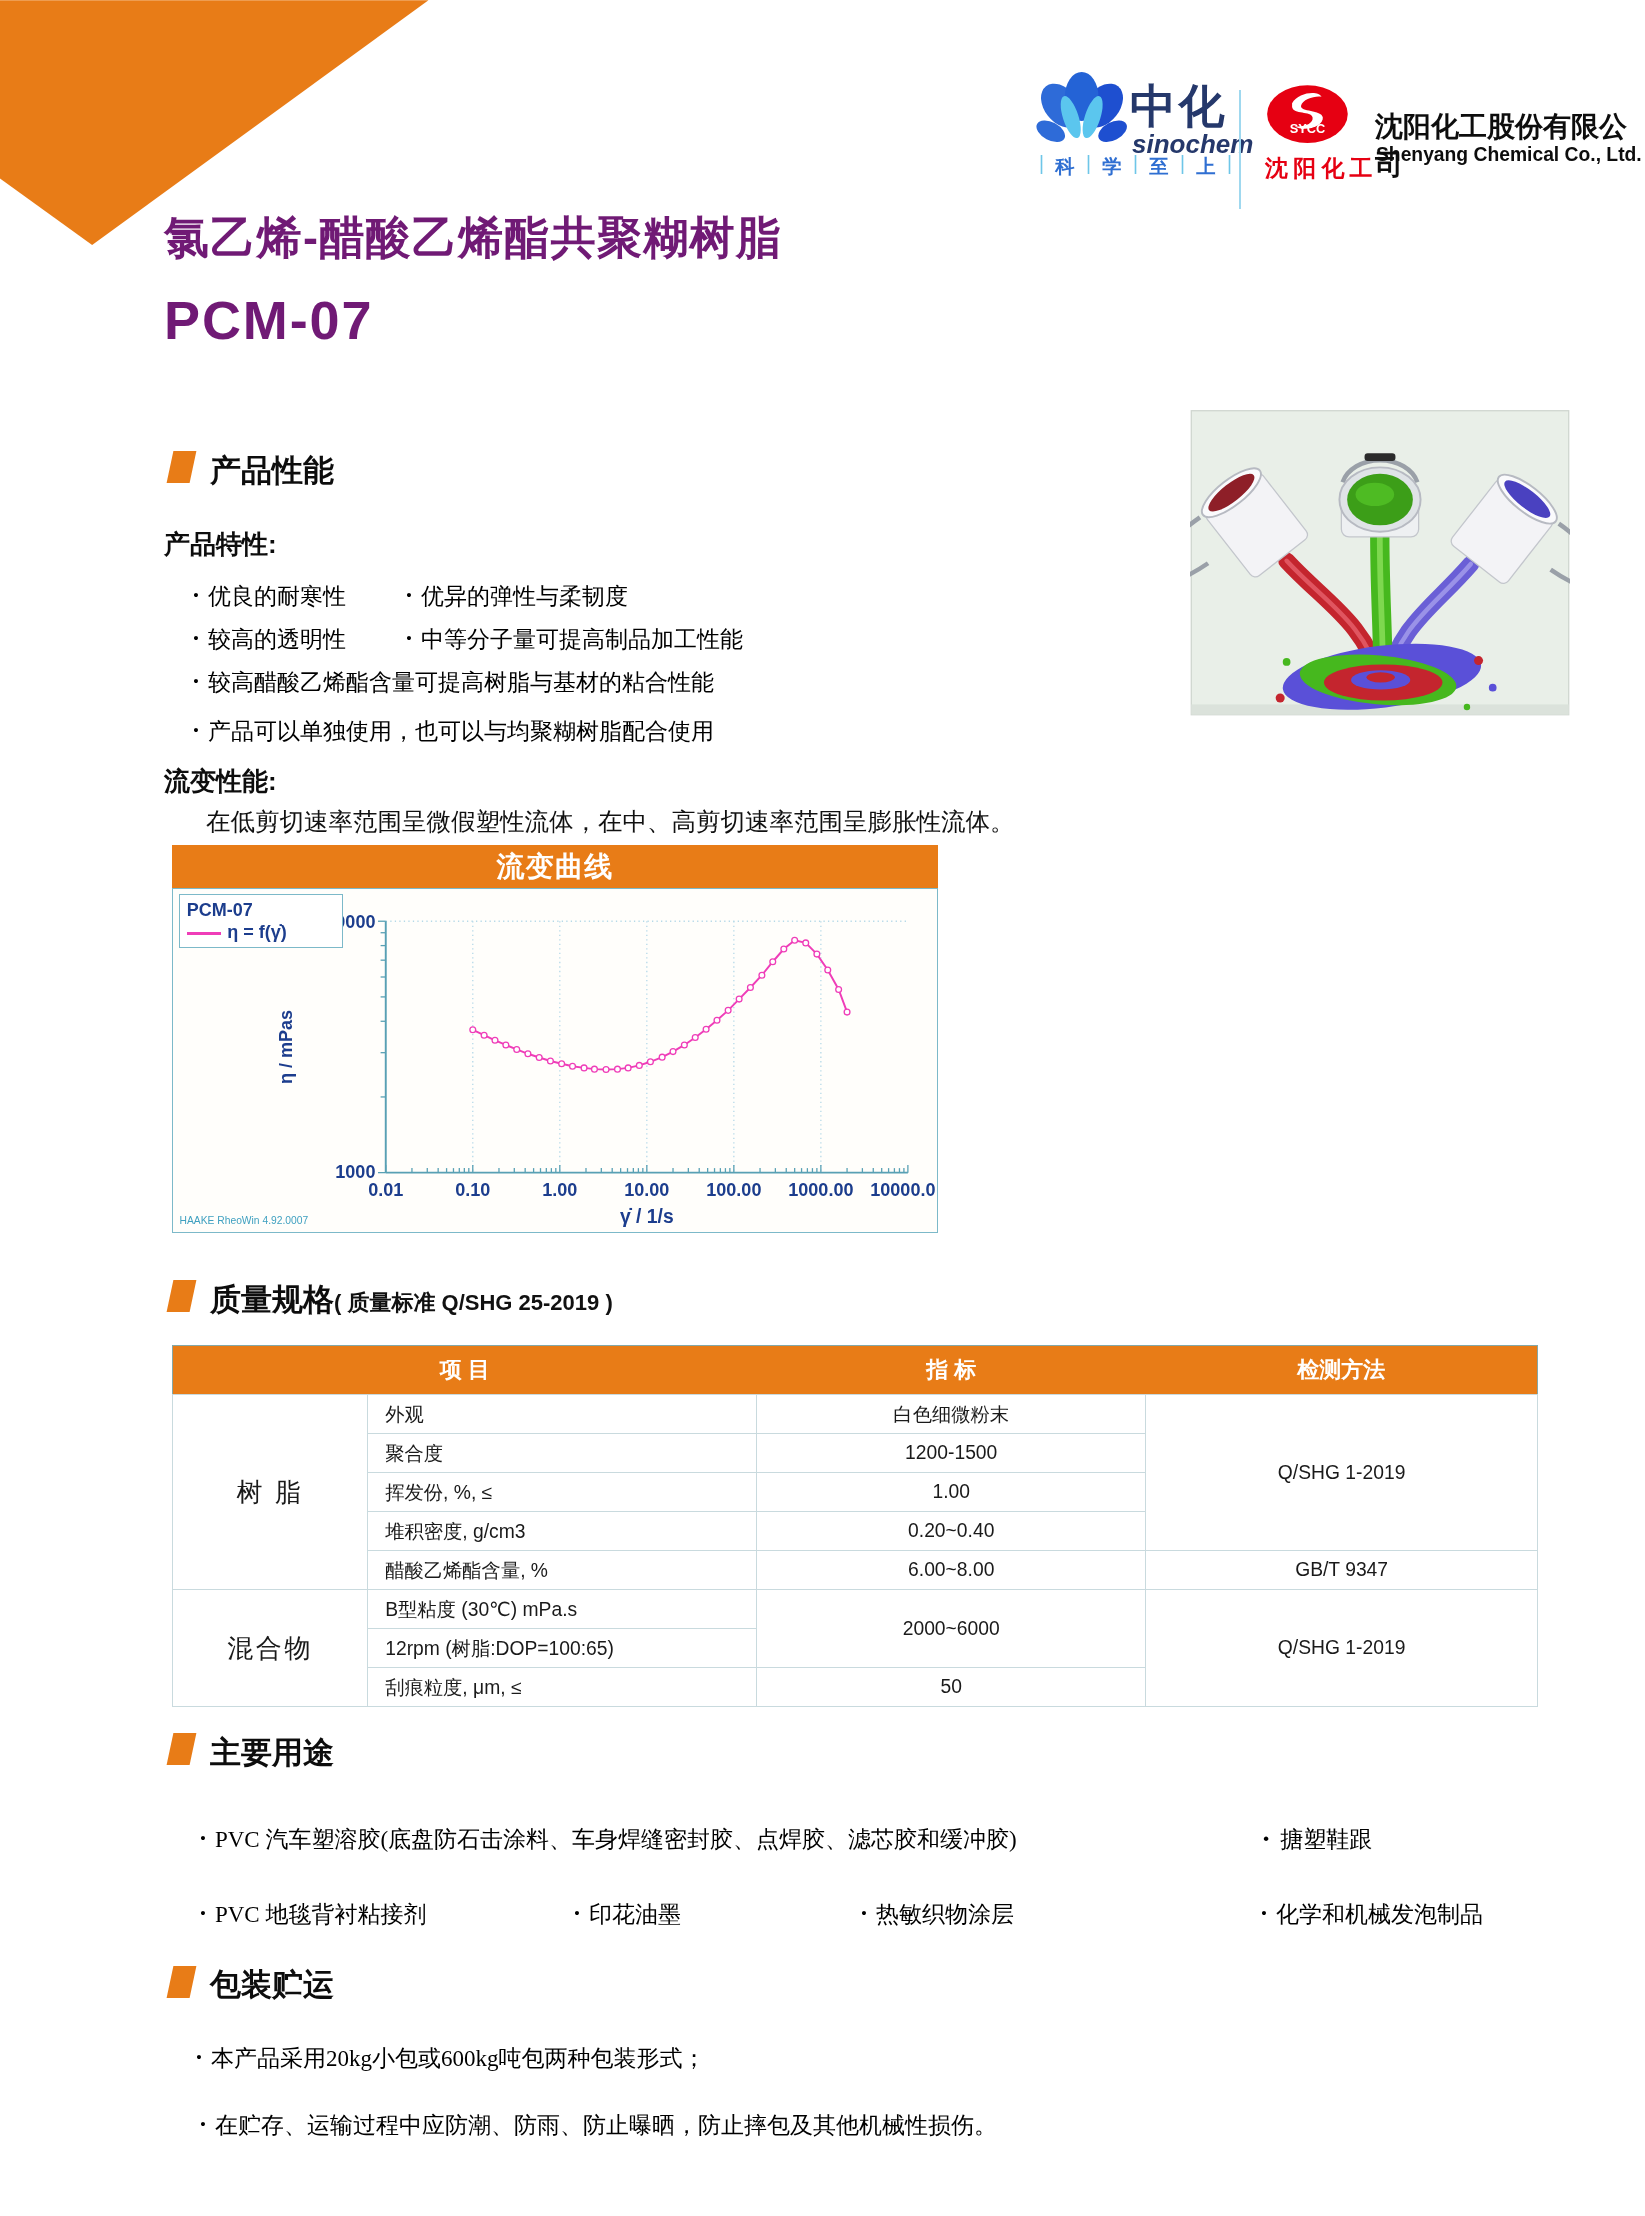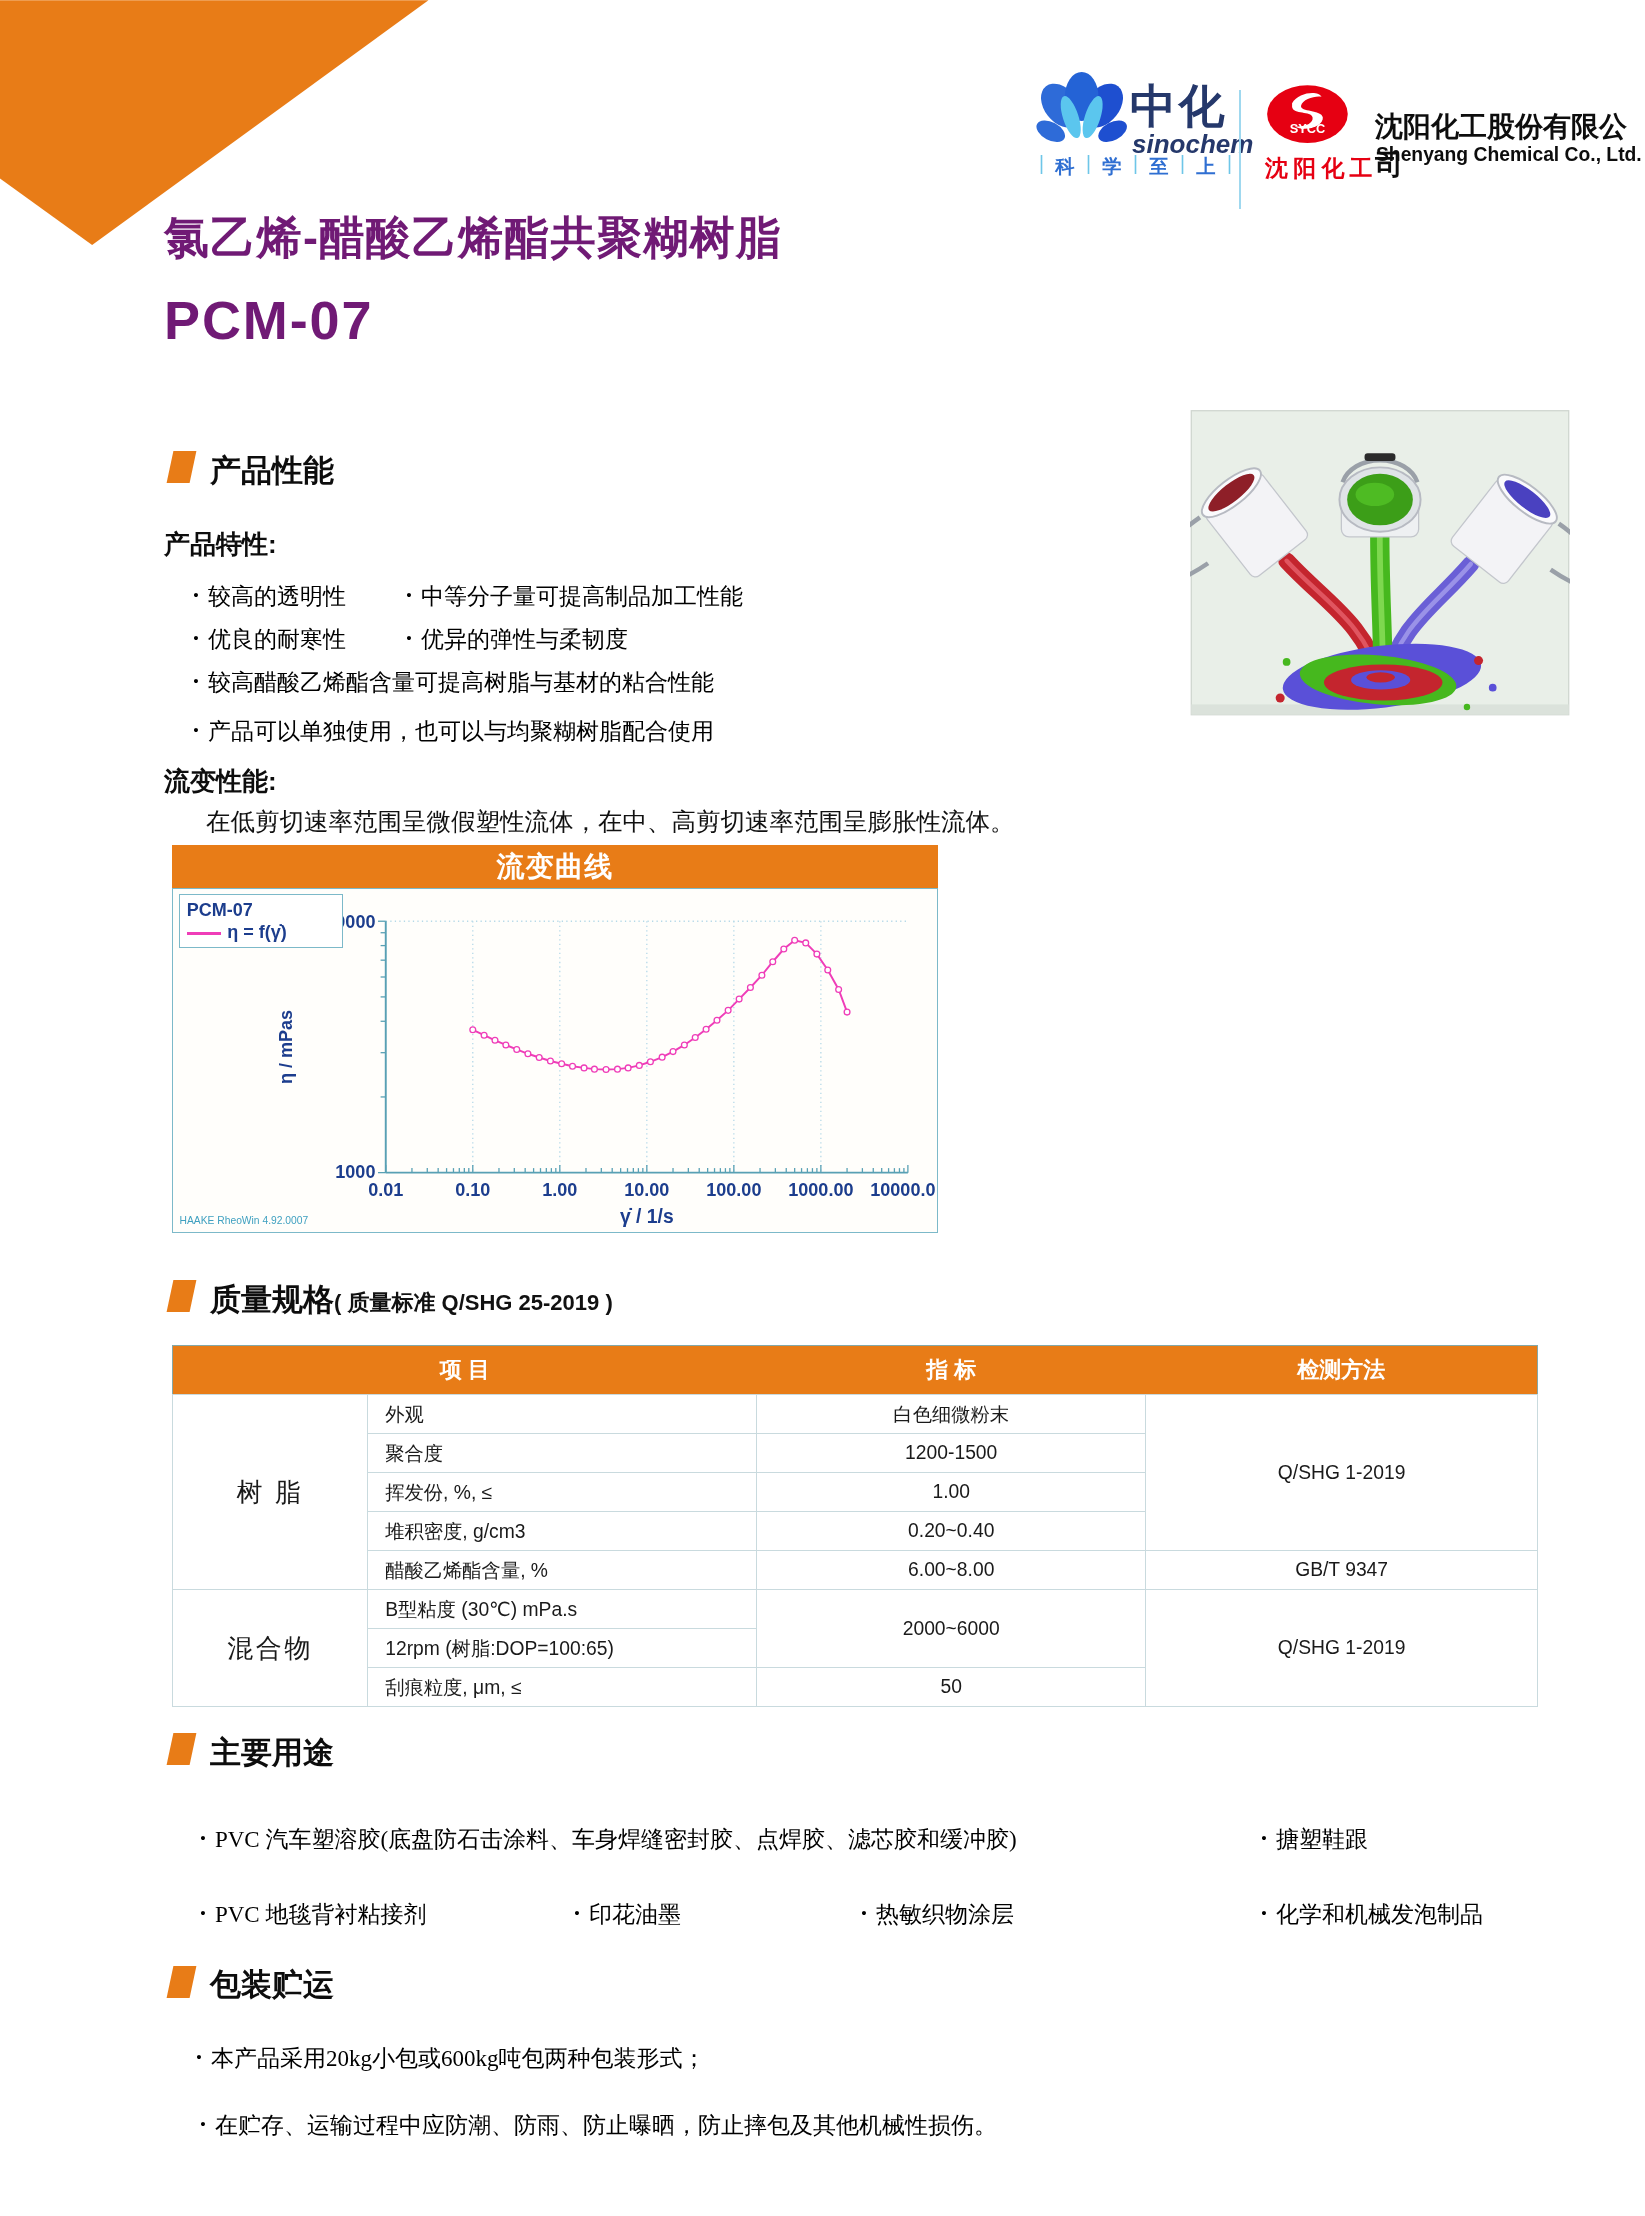--- a/index.html
+++ b/index.html
@@ -109,26 +109,26 @@
 
   <div class="abs doc-title" id="title1">氯乙烯-醋酸乙烯酯共聚糊树脂</div>
   <div class="abs doc-title" id="title2">PCM-07</div>
 
   <div class="abs sec-marker" style="left:170px;top:451px;"></div>
   <div class="abs sec-head" style="left:210px;top:450px;">产品性能</div>
   <div class="abs sub-head" style="left:164px;top:527px;">产品特性:</div>
 
   <div class="abs" style="left:193px;top:575px;width:967px;">
     <div style="display:flex;height:43px;align-items:center;">
+      <span class="bullet serif" style="width:213px;">优良的耐寒性</span>
+      <span class="bullet serif">优异的弹性与柔韧度</span>
+    </div>
+    <div style="display:flex;height:43px;align-items:center;">
       <span class="bullet serif" style="width:213px;">较高的透明性</span>
       <span class="bullet serif">中等分子量可提高制品加工性能</span>
-    </div>
-    <div style="display:flex;height:43px;align-items:center;">
-      <span class="bullet serif" style="width:213px;">优良的耐寒性</span>
-      <span class="bullet serif">优异的弹性与柔韧度</span>
     </div>
     <div style="display:flex;height:43px;align-items:center;">
       <span class="bullet serif">较高醋酸乙烯酯含量可提高树脂与基材的粘合性能</span>
     </div>
     <div style="display:flex;height:43px;align-items:flex-end;">
       <span class="bullet serif">产品可以单独使用，也可以与均聚糊树脂配合使用</span>
     </div>
   </div>
 
   <svg id="paint-box" class="abs" viewBox="0 0 590 480">
@@ -371,21 +371,21 @@
       <td class="item">刮痕粒度, μm, ≤</td>
       <td class="val">50</td>
     </tr>
   </tbody>
     </table>
 
   <div class="abs sec-marker" style="left:170px;top:1733px;"></div>
   <div class="abs sec-head" style="left:210px;top:1732px;">主要用途</div>
 
   <div class="abs bullet serif use-item" style="left:200px;top:1824px;">PVC 汽车塑溶胶(底盘防石击涂料、车身焊缝密封胶、点焊胶、滤芯胶和缓冲胶)</div>
-  <div class="abs bullet serif use-item" style="left:1261px;top:1824px;">搪塑鞋跟</div>
+  <div class="abs bullet serif use-item" style="left:1261px;top:1824px;font-family:Liberation Mono, monospace;">搪塑鞋跟</div>
   <div class="abs bullet serif use-item" style="left:200px;top:1899px;">PVC 地毯背衬粘接剂</div>
   <div class="abs bullet serif use-item" style="left:574px;top:1899px;">印花油墨</div>
   <div class="abs bullet serif use-item" style="left:861px;top:1899px;">热敏织物涂层</div>
   <div class="abs bullet serif use-item" style="left:1261px;top:1899px;">化学和机械发泡制品</div>
 
   <div class="abs sec-marker" style="left:170px;top:1966px;"></div>
   <div class="abs sec-head" style="left:210px;top:1964px;">包装贮运</div>
   <div class="abs bullet serif" style="left:196px;top:2043px;">本产品采用20kg小包或600kg吨包两种包装形式；</div>
   <div class="abs bullet serif" style="left:200px;top:2110px;">在贮存、运输过程中应防潮、防雨、防止曝晒，防止摔包及其他机械性损伤。</div>
 

